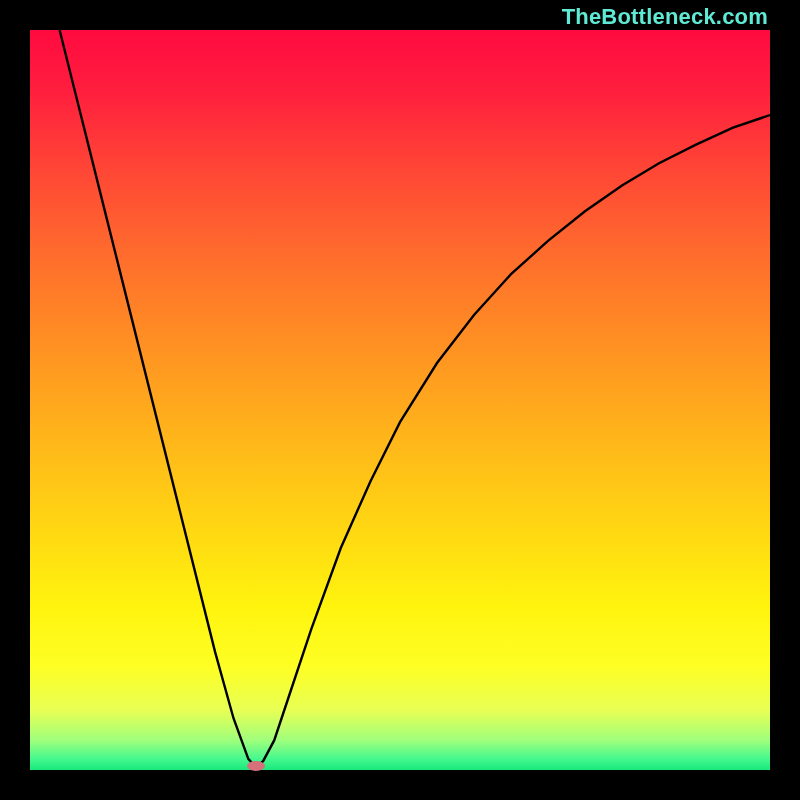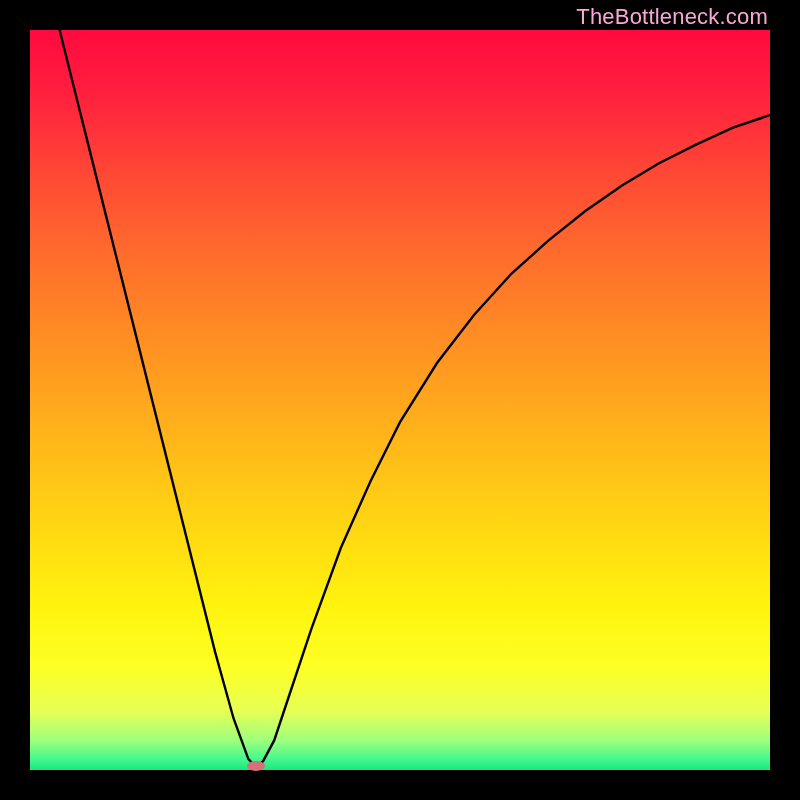--- a/index.html
+++ b/index.html
@@ -24,22 +24,22 @@
     top: 0;
     width: 740px;
     height: 740px;
   }
   .watermark {
     position: absolute;
     top: 4px;
     right: 32px;
     font-family: Arial, Helvetica, sans-serif;
     font-size: 22px;
-    font-weight: 400;
-    color: #f9a8d4;
+    font-weight: 700;
+    color: #5eead4;
     letter-spacing: 0.2px;
   }
   .curve {
     position: absolute;
     left: 30px;
     top: 30px;
     width: 740px;
     height: 740px;
     pointer-events: none;
   }

